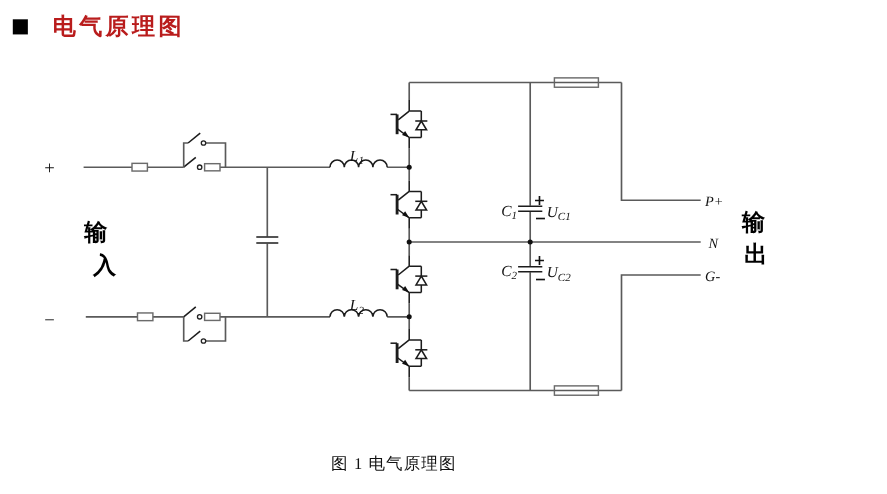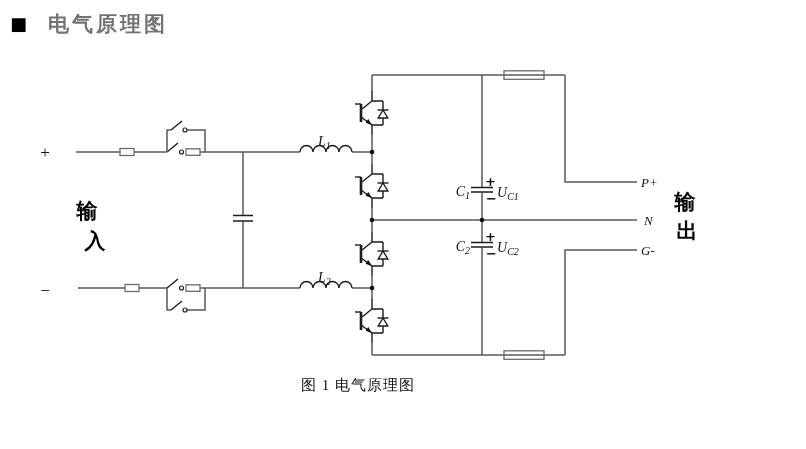--- a/index.html
+++ b/index.html
@@ -1,23 +1,23 @@
 <!DOCTYPE html>
 <html><head>
 <meta charset="utf-8">
 <style>
   html,body{margin:0;padding:0;background:#fff;}
   .page{position:relative;width:806px;height:449px;background:#ffffff;overflow:hidden;
         font-family:"Liberation Serif","DejaVu Serif",serif;}
   .heading{position:absolute;left:10px;top:10px;display:flex;align-items:center;z-index:2;}
   .heading .bullet{width:18px;height:18px;line-height:18px;font-size:18px;color:#000;
         font-family:"DejaVu Sans",sans-serif;}
-  .heading .heading-text{margin-left:20px;font-size:21px;font-weight:bold;color:#737373;
+  .heading .heading-text{margin-left:20px;font-size:21px;font-weight:bold;color:#b91c1c;
         letter-spacing:3px;font-family:"Liberation Serif","DejaVu Serif",serif;}
-  .caption{position:absolute;left:0;top:376px;width:716px;text-align:center;font-size:15px;
+  .caption{position:absolute;left:0;top:412px;width:716px;text-align:center;font-size:15px;
         color:#111;letter-spacing:1px;font-family:"Liberation Serif","DejaVu Serif",serif;}
   svg{position:absolute;left:0;top:0;}
   .wire{stroke:#5a5a5a;stroke-width:1.5;fill:none;}
   .comp{stroke:#1c1c1c;stroke-width:1.4;fill:none;}
   .bar{stroke-width:2.6;}
   .fuse-box{fill:#ffffff;stroke:#6b6b6b;stroke-width:1.3;}
   .node{fill:#111;stroke:none;}
   .sw-circle{fill:#ffffff;stroke:#222;stroke-width:1.2;}
   .arrowhead{fill:#111;stroke:none;}
   .lbl{font-family:"Liberation Serif","DejaVu Serif",serif;font-style:italic;fill:#111;font-size:14px;}

